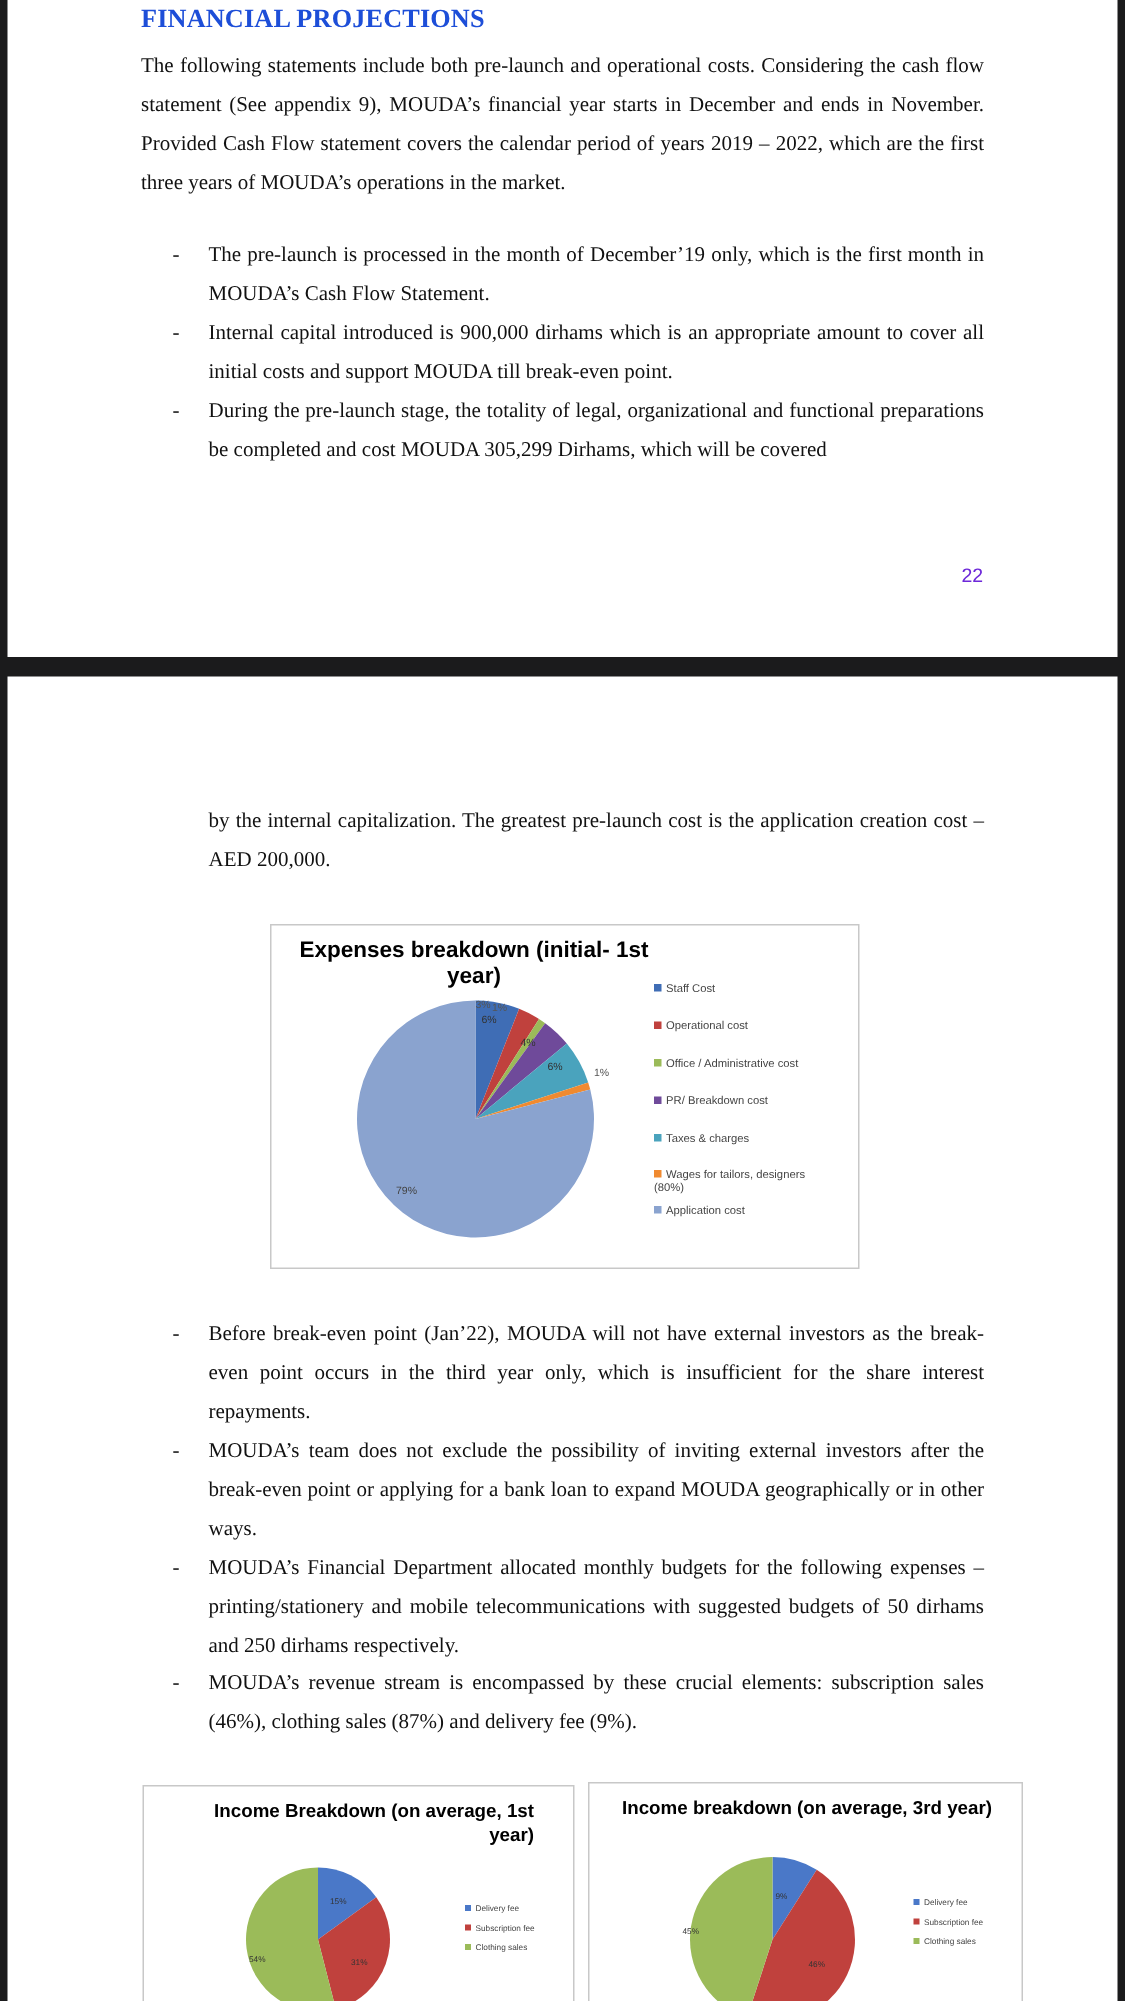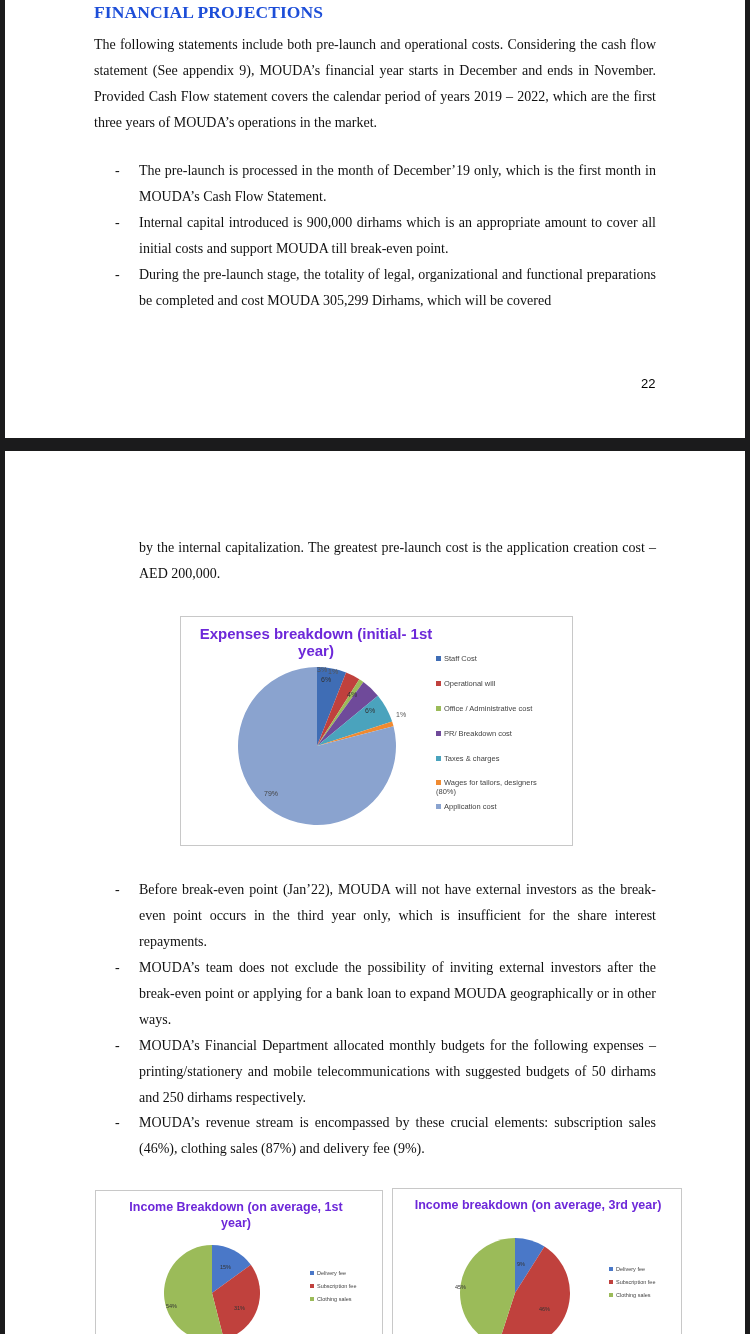--- a/index.html
+++ b/index.html
@@ -5,23 +5,23 @@
   html, body { margin:0; padding:0; }
   body { width:750px; height:1334px; background:#1b1b1c; position:relative; overflow:hidden; font-family:"Liberation Serif", serif; }
   .page { position:absolute; left:5px; width:740px; background:#ffffff; }
   #page1 { top:-10px; height:448px; }
   #page2 { top:451px; height:900px; }
   .h1 { position:absolute; left:89px; top:12px; font-family:Liberation Serif, serif; font-weight:bold; font-size:17.5px; color:#1d4ed8; letter-spacing:0.1px; }
   .para { position:absolute; left:89px; width:562px; font-size:14px; line-height:26px; color:#111; text-align:justify; }
   .bul { position:absolute; left:110px; width:541px; font-size:14px; line-height:26px; color:#111; }
   .bul .dash { position:absolute; left:0; top:0; }
   .bul .txt { position:absolute; left:24px; width:517px; text-align:justify; }
-  .pagenum { position:absolute; left:636px; top:386px; font-family:"Liberation Sans", sans-serif; font-size:13px; color:#000000; }
+  .pagenum { position:absolute; left:636px; top:386px; font-family:"Liberation Sans", sans-serif; font-size:13px; color:#6d28d9; }
   .chartbox { position:absolute; border:1px solid #c8c8c8; background:#fff; }
-  .chart-title { position:absolute; font-family:"Liberation Sans", sans-serif; font-weight:bold; color:#6d28d9; text-align:center; }
+  .chart-title { position:absolute; font-family:"Liberation Sans", sans-serif; font-weight:bold; color:#000000; text-align:center; }
   .legend { position:absolute; font-family:"Liberation Sans", sans-serif; color:#444; }
   .legend .li { position:relative; }
   .legend .sw { display:inline-block; width:5px; height:5px; margin-right:3px; vertical-align:middle; position:relative; top:-1px; }
   svg text { font-family:"Liberation Sans", sans-serif; }
 </style>
 </head>
 <body>
 
 <div class="page" id="page1">
   <div class="h1">FINANCIAL PROJECTIONS</div>
@@ -63,21 +63,21 @@
           <path d="M136,129 L196.87054617928737,78.64350480985351 A79,79 0 0 1 211.13346478731714,104.58765744437916 Z" fill="#4aa3bd"></path>
           <text x="184" y="96" font-size="7" fill="#333">6%</text>
           <path d="M136,129 L211.13346478731714,104.58765744437916 A79,79 0 0 1 212.51806972916188,109.35349891397648 Z" fill="#f08a30"></path>
           <text x="215" y="100" font-size="7" fill="#555">1%</text>
           <path d="M136,129 L212.51806972916188,109.35349891397648 A79,79 0 1 1 135.99999999999997,50 Z" fill="#8aa3cf"></path>
           <text x="83" y="179" font-size="7" fill="#444">79%</text>
         </g>
     </svg>
     <div class="legend" style="left:255px; top:37px; width:130px; font-size:7.5px; line-height:9px;">
       <div class="li" style="height:25px;"><span class="sw" style="background:#3f6db5"></span><span>Staff Cost</span></div>
-      <div class="li" style="height:25px;"><span class="sw" style="background:#c0413d"></span><span>Operational will</span></div>
+      <div class="li" style="height:25px;"><span class="sw" style="background:#c0413d"></span><span>Operational cost</span></div>
       <div class="li" style="height:25px;"><span class="sw" style="background:#9bbb59"></span><span>Office / Administrative cost</span></div>
       <div class="li" style="height:25px;"><span class="sw" style="background:#6f4a9a"></span><span>PR/ Breakdown cost</span></div>
       <div class="li" style="height:24px;"><span class="sw" style="background:#4aa3bd"></span><span>Taxes &amp; charges</span></div>
       <div class="li" style="height:24px; width:120px;"><span class="sw" style="background:#f08a30"></span><span>Wages for tailors, designers (80%)</span></div>
       <div class="li" style="height:12px;"><span class="sw" style="background:#8aa3cf"></span><span>Application cost</span></div>
     </div>
   </div>
 
   <div class="bul" style="top:426px;">
     <span class="dash">-</span>
@@ -90,21 +90,21 @@
   <div class="bul" style="top:582px;">
     <span class="dash">-</span>
     <span class="txt">MOUDA’s Financial Department allocated monthly budgets for the following expenses – printing/stationery and mobile telecommunications with suggested budgets of 50 dirhams and 250 dirhams respectively.</span>
   </div>
   <div class="bul" style="top:659px;">
     <span class="dash">-</span>
     <span class="txt">MOUDA’s revenue stream is encompassed by these crucial elements: subscription sales (46%), clothing sales (87%) and delivery fee (9%).</span>
   </div>
 
   <div class="chartbox" style="left:90px; top:739px; width:286px; height:200px;">
-    <div class="chart-title" style="left:20px; top:8px; width:240px; font-size:12.5px; line-height:16px;">Income Breakdown (on average, 1st year)</div>
+    <div class="chart-title" style="left:20px; top:8px; width:240px; font-size:12.5px; line-height:16px;text-align:right;">Income Breakdown (on average, 1st year)</div>
     <svg width="286" height="200" style="position:absolute; left:0; top:0;">
       <g id="pie1">
           <path d="M116,102 L116,54 A48,48 0 0 1 154.8328157299975,73.7863078899613 Z" fill="#4a78c8"></path>
           <text x="124" y="78" font-size="5.5" fill="#333">15%</text>
           <path d="M116,102 L154.8328157299975,73.7863078899613 A48,48 0 0 1 127.93711458391303,148.4919917341743 Z" fill="#c0413d"></path>
           <text x="138" y="119" font-size="5.5" fill="#333">31%</text>
           <path d="M116,102 L127.93711458391303,148.4919917341743 A48,48 0 1 1 115.99999999999999,54 Z" fill="#9bbb59"></path>
           <text x="70" y="117" font-size="5.5" fill="#333">54%</text>
         </g>
     </svg>

